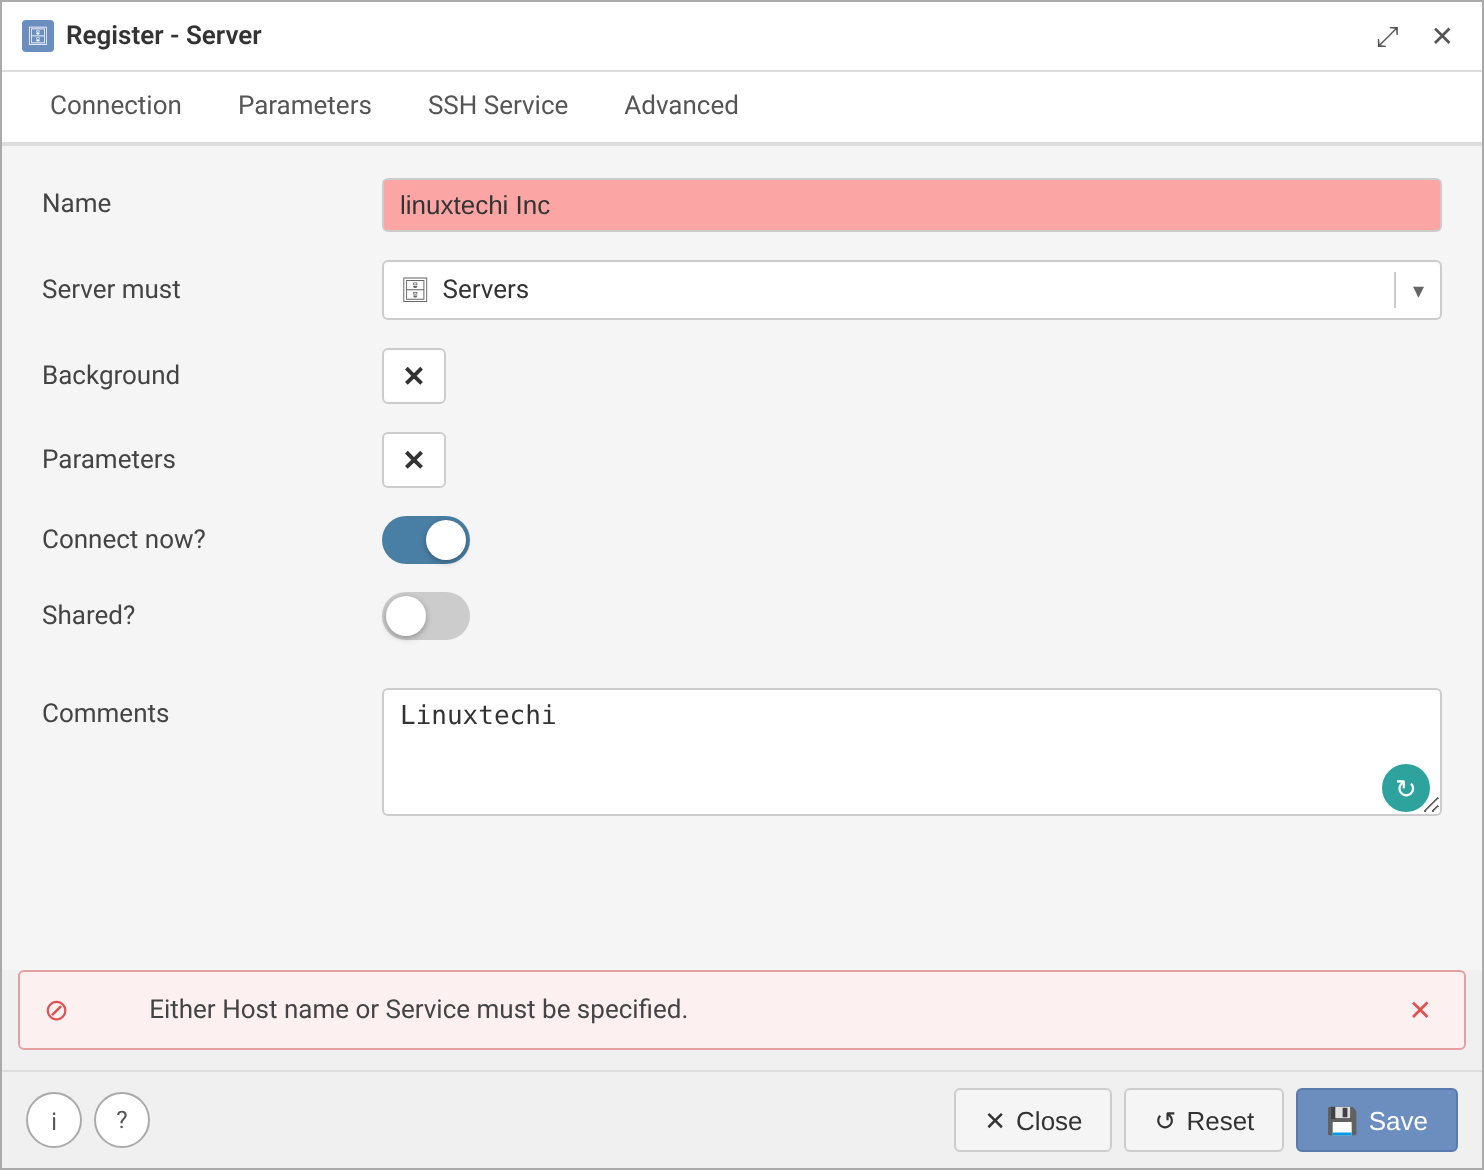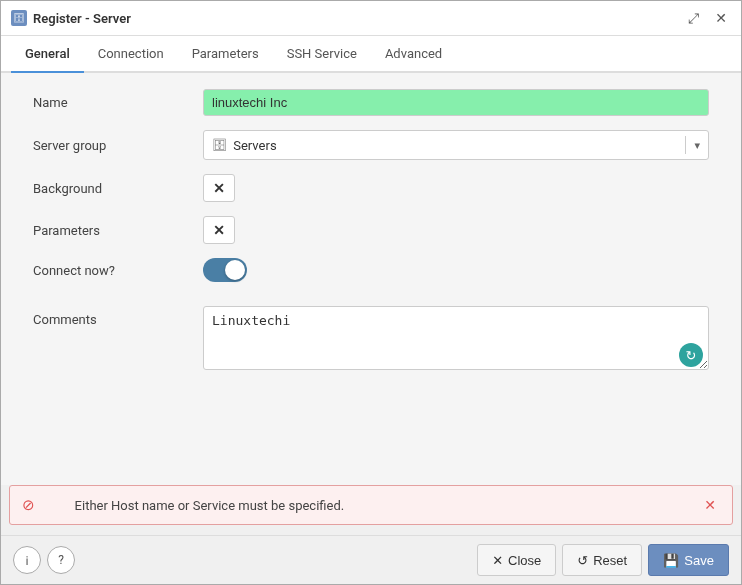--- a/index.html
+++ b/index.html
@@ -82,21 +82,21 @@
       margin-bottom: -2px;
     }
     .tab.active {
       color: #333;
       border-bottom: 2px solid #4a90d9;
       font-weight: 500;
     }
     .content {
       flex: 1;
       background: #f5f5f5;
-      padding: 16px 32px;
+      padding: 16px 20px;
       overflow-y: auto;
     }
     .form-row {
       display: flex;
       align-items: center;
       margin-bottom: 14px;
     }
     .form-label {
       width: 170px;
       color: #444;
@@ -105,21 +105,21 @@
     }
     .form-control {
       flex: 1;
     }
     .text-input {
       width: 100%;
       padding: 5px 8px;
       border: 1px solid #ccc;
       border-radius: 3px;
       font-size: 13px;
-      background: #86efac;
+      background: #fca5a5;
       color: #333;
     }
     .select-wrapper {
       position: relative;
       display: flex;
       align-items: center;
       background: #fff;
       border: 1px solid #ccc;
       border-radius: 3px;
       padding: 5px 8px;
@@ -307,38 +307,37 @@
       </div>
       <span class="title-text">Register - Server</span>
     </div>
     <div class="title-bar-right">
       <button class="title-btn">⤢</button>
       <button class="title-btn">✕</button>
     </div>
   </div>
 
   <div class="tabs">
-    <div class="tab active">General</div>
     <div class="tab">Connection</div>
     <div class="tab">Parameters</div>
     <div class="tab">SSH Service</div>
     <div class="tab">Advanced</div>
   </div>
 
   <div class="content">
 
     <div class="form-row">
       <div class="form-label">Name</div>
       <div class="form-control">
         <input type="text" class="text-input" value="linuxtechi Inc" style="">
       </div>
     </div>
 
     <div class="form-row">
-      <div class="form-label">Server group</div>
+      <div class="form-label">Server must</div>
       <div class="form-control">
         <div class="select-wrapper">
           <span class="select-icon">🗄</span>
           <span class="select-text">Servers</span>
           <div class="select-divider"></div>
           <span class="select-arrow">▾</span>
         </div>
       </div>
     </div>
 
@@ -359,20 +358,29 @@
     <div class="form-row">
       <div class="form-label">Connect now?</div>
       <div class="form-control">
         <div class="toggle">
           <div class="toggle-track on"></div>
           <div class="toggle-thumb on"></div>
         </div>
       </div>
     </div>
 
+    <div class="form-row">
+      <div class="form-label">Shared?</div>
+      <div class="form-control">
+        <div class="toggle">
+          <div class="toggle-track off"></div>
+          <div class="toggle-thumb off"></div>
+        </div>
+      </div>
+    </div>
 
     <div class="form-row" style="align-items: flex-start; margin-top: 24px;">
       <div class="form-label" style="padding-top: 6px;">Comments</div>
       <div class="form-control">
         <div class="textarea-wrapper">
           <textarea class="comments-textarea" style="">Linuxtechi</textarea>
           <button class="refresh-btn">↻</button>
         </div>
       </div>
     </div>

